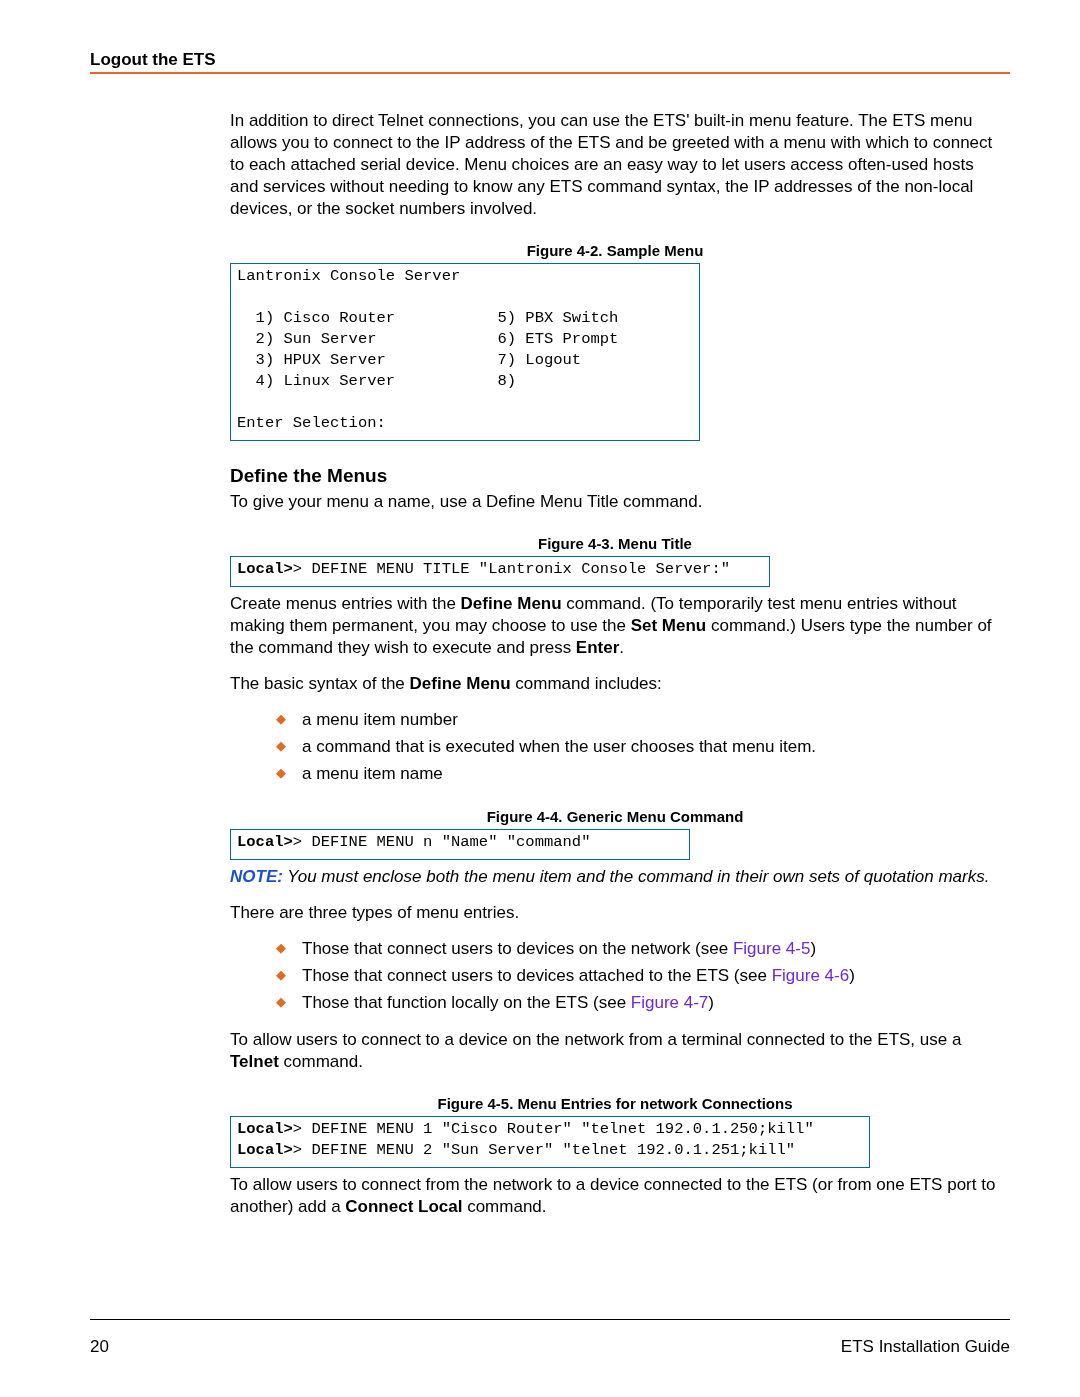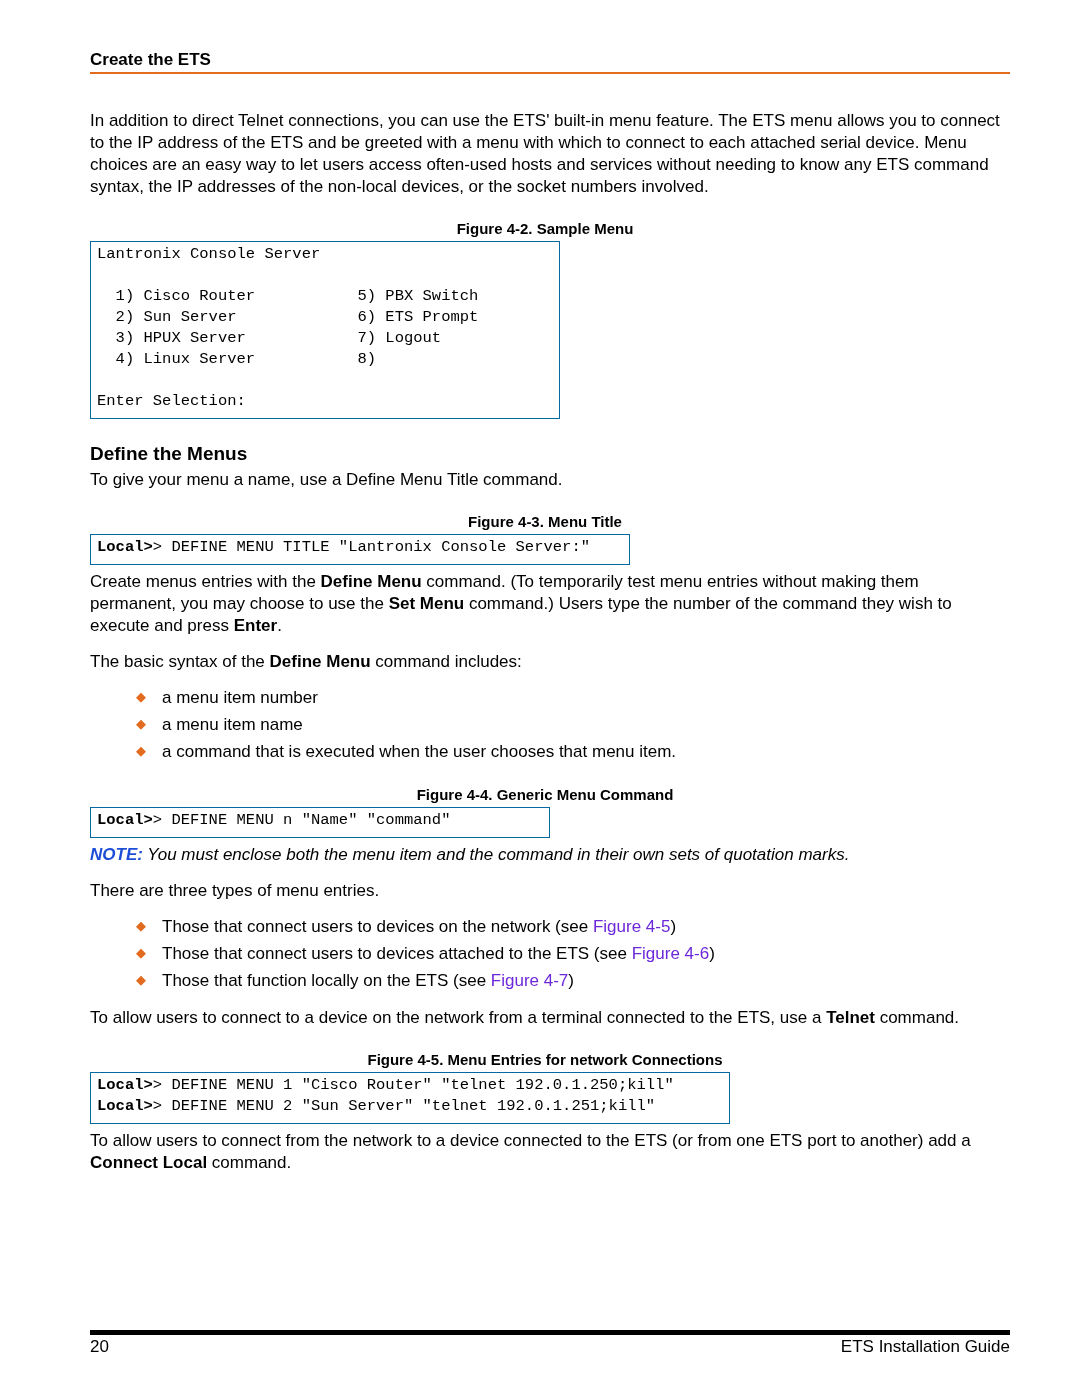--- a/index.html
+++ b/index.html
@@ -21,20 +21,21 @@
   .header-line {
     border-bottom: 2px solid #e36b1f;
     padding-bottom: 2px;
     margin-bottom: 36px;
   }
   .header-title {
     font-weight: bold;
     font-size: 17px;
   }
   .content {
+    margin-left: 140px;
     margin-right: 10px;
   }
   p {
     margin: 0 0 14px 0;
     line-height: 1.3;
   }
   .fig-cap {
     text-align: center;
     font-weight: bold;
     font-size: 15px;
@@ -84,36 +85,36 @@
     left: 0;
     top: 1px;
     color: #e36b1f;
     font-size: 13px;
   }
   .footer {
     position: absolute;
     bottom: 40px;
     left: 90px;
     right: 70px;
-    border-top: 5px solid #000000;
-    padding-top: 2px;
+    border-top: 1px solid #000000;
+    padding-top: 17px;
     display: flex;
     justify-content: space-between;
     font-size: 17px;
   }
   .mono-b { font-family:"Courier New",monospace; font-weight:bold;}
   .mono { font-family:"Courier New",monospace;}
 </style>
 </head>
 <body>
 
 <div class="page">
 
   <div class="header-line">
-    <span class="header-title">Create the ETS</span>
+    <span class="header-title">Logout the ETS</span>
   </div>
 
   <div class="content">
 
     <p>In addition to direct Telnet connections, you can use the ETS' built-in menu feature. The ETS menu allows you to connect to the IP address of the ETS and be greeted with a menu with which to connect to each attached serial device. Menu choices are an easy way to let users access often-used hosts and services without needing to know any ETS command syntax, the IP addresses of the non-local devices, or the socket numbers involved.</p>
 
     <div class="fig-cap">Figure 4-2. Sample Menu</div>
     <div class="code-box fixed1"><span>Lantronix Console Server</span>
 <span></span>
 <span>  1) Cisco Router           5) PBX Switch</span>
@@ -133,22 +134,22 @@
     <p>
       <span>Create menus entries with the </span><span class="bold">Define Menu</span><span> command.  (To temporarily test menu entries without making them permanent, you may choose to use the </span><span class="bold">Set Menu</span><span> command.)  Users type the number of the command they wish to execute and press </span><span class="bold">Enter</span><span>.</span>
     </p>
 
     <p>
       <span>The basic syntax of the </span><span class="bold">Define Menu</span><span> command includes:</span>
     </p>
 
     <ul class="diamond">
       <li>a menu item number</li>
+      <li>a command that is executed when the user chooses that menu item.</li>
       <li>a menu item name</li>
-      <li>a command that is executed when the user chooses that menu item.</li>
     </ul>
 
     <div class="fig-cap">Figure 4-4. Generic Menu Command</div>
     <div class="code-box fixed3"><span class="mono-b">Local&gt;</span><span class="mono">&gt; DEFINE MENU n "Name" "command"</span>
 </div>
 
     <p>
       <span class="note-lead">NOTE:</span><span class="ital"> You must enclose both the menu item and the command in their own sets of quotation marks.</span>
     </p>
 

